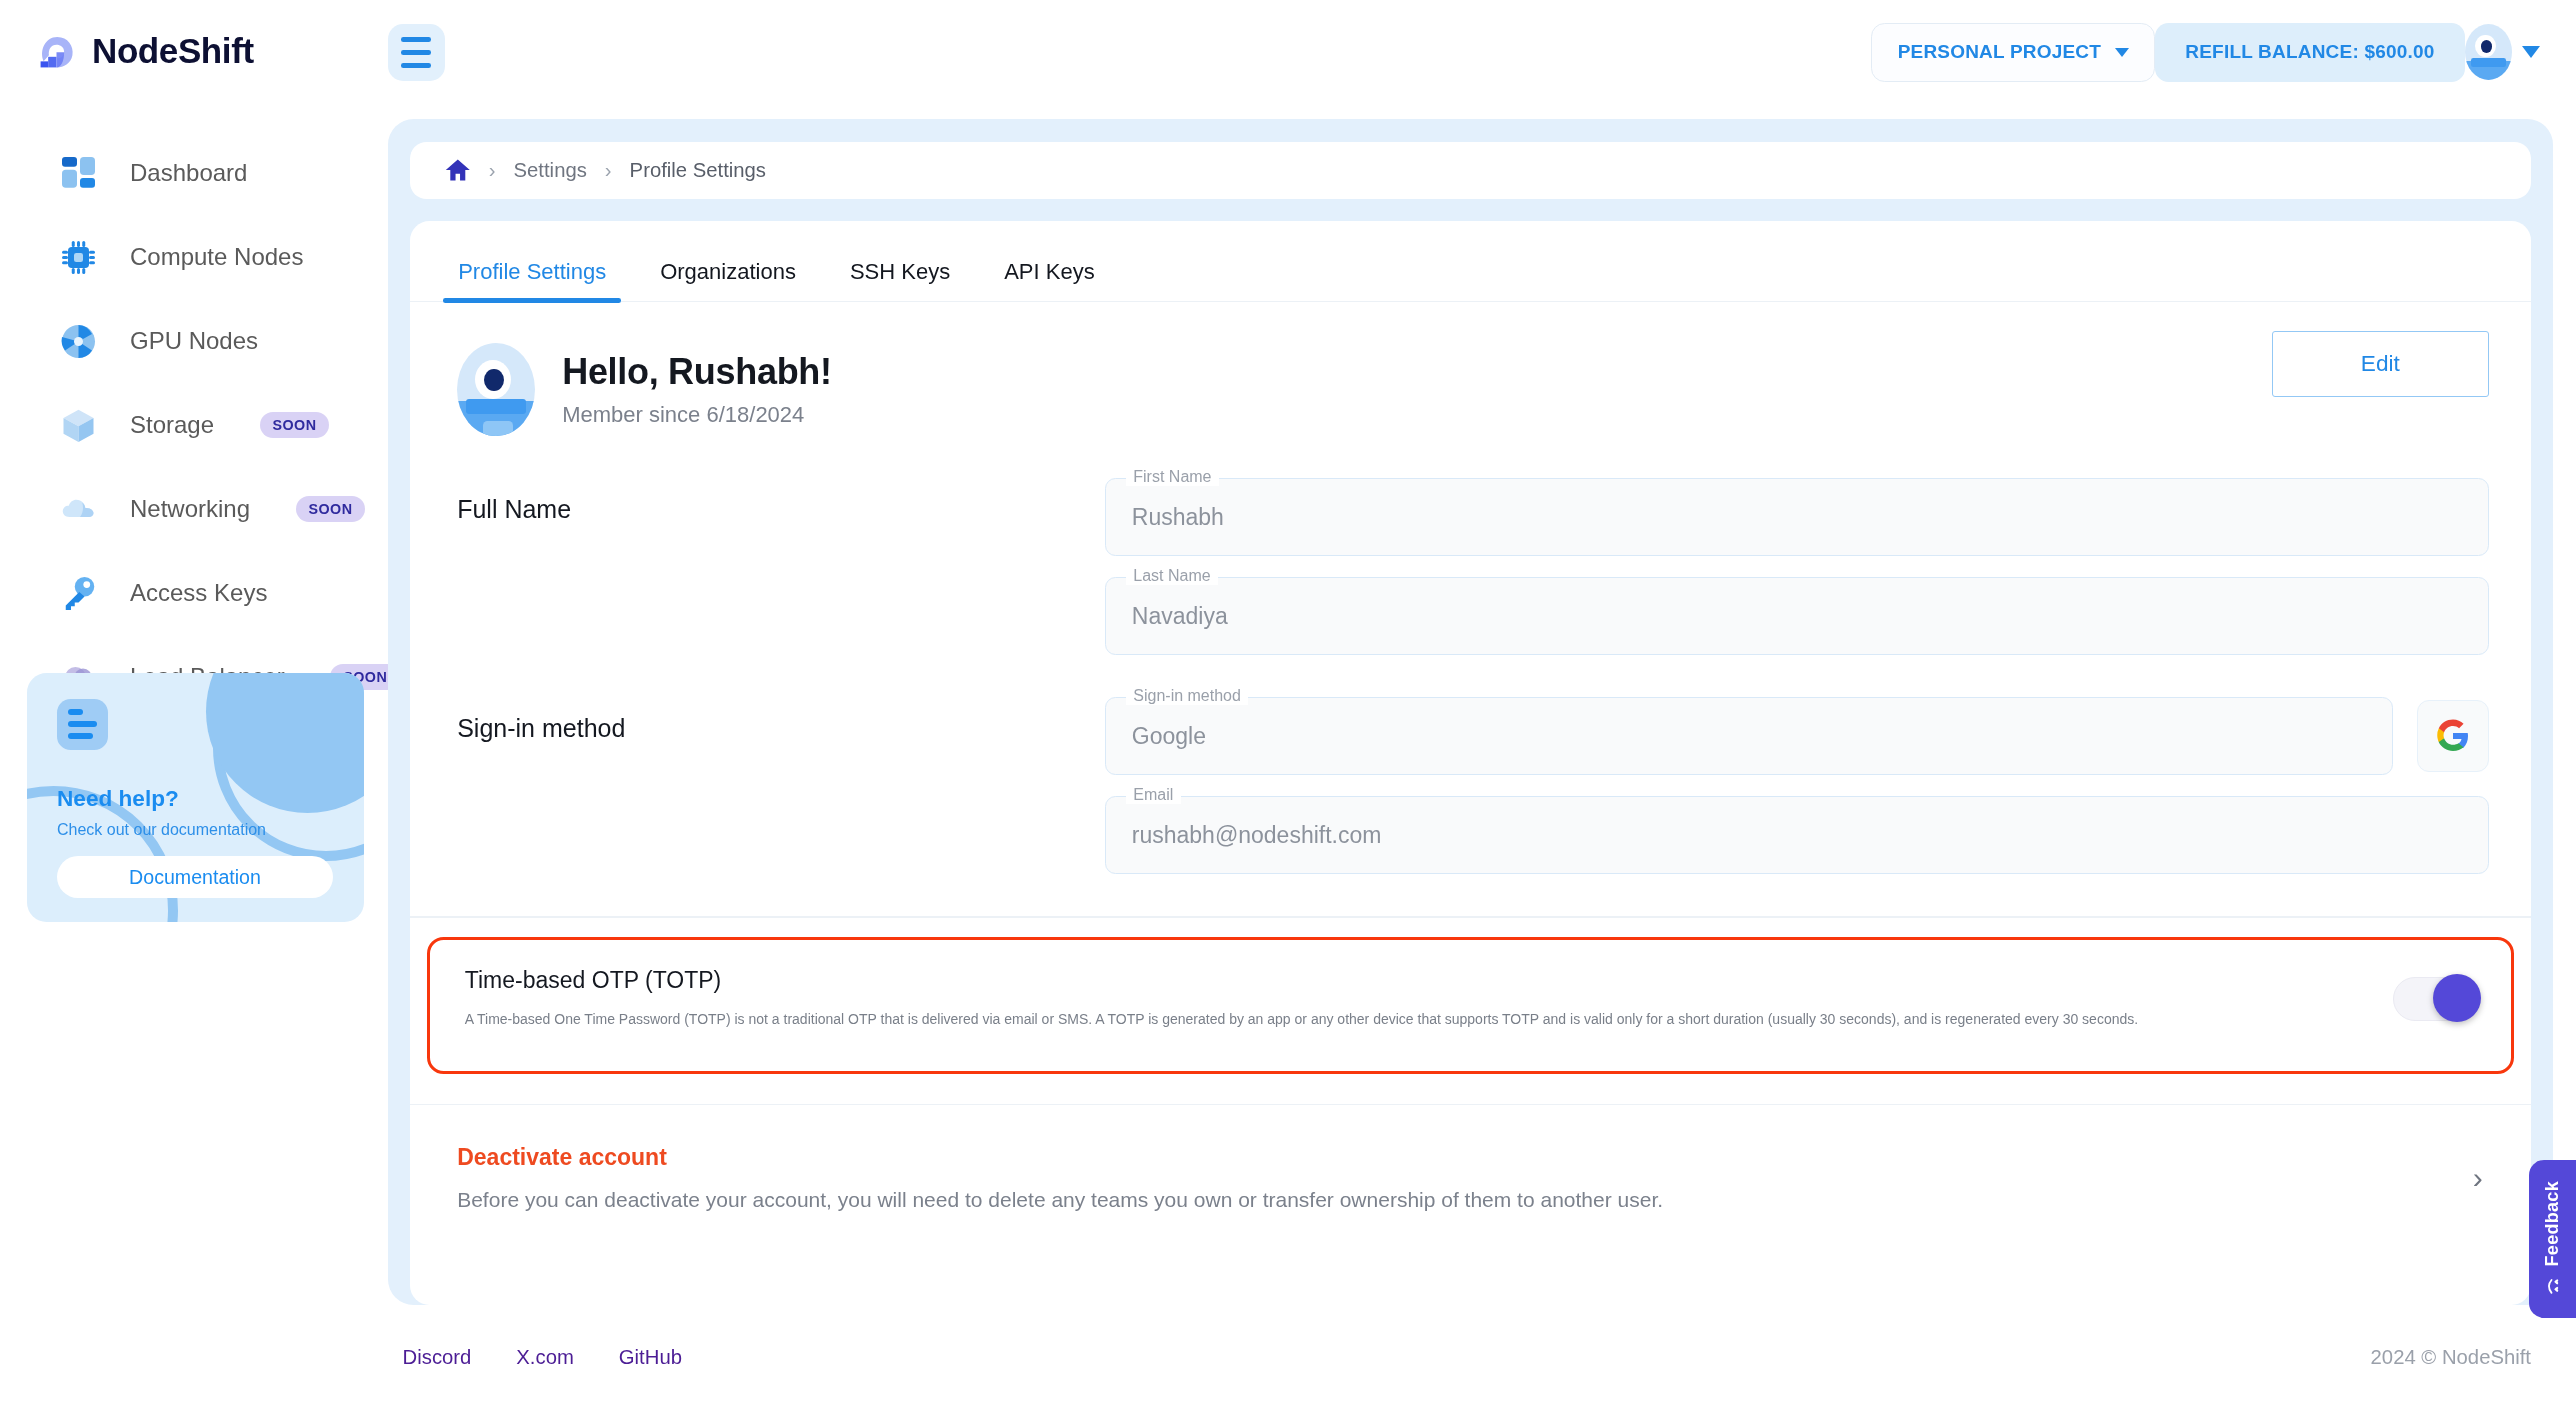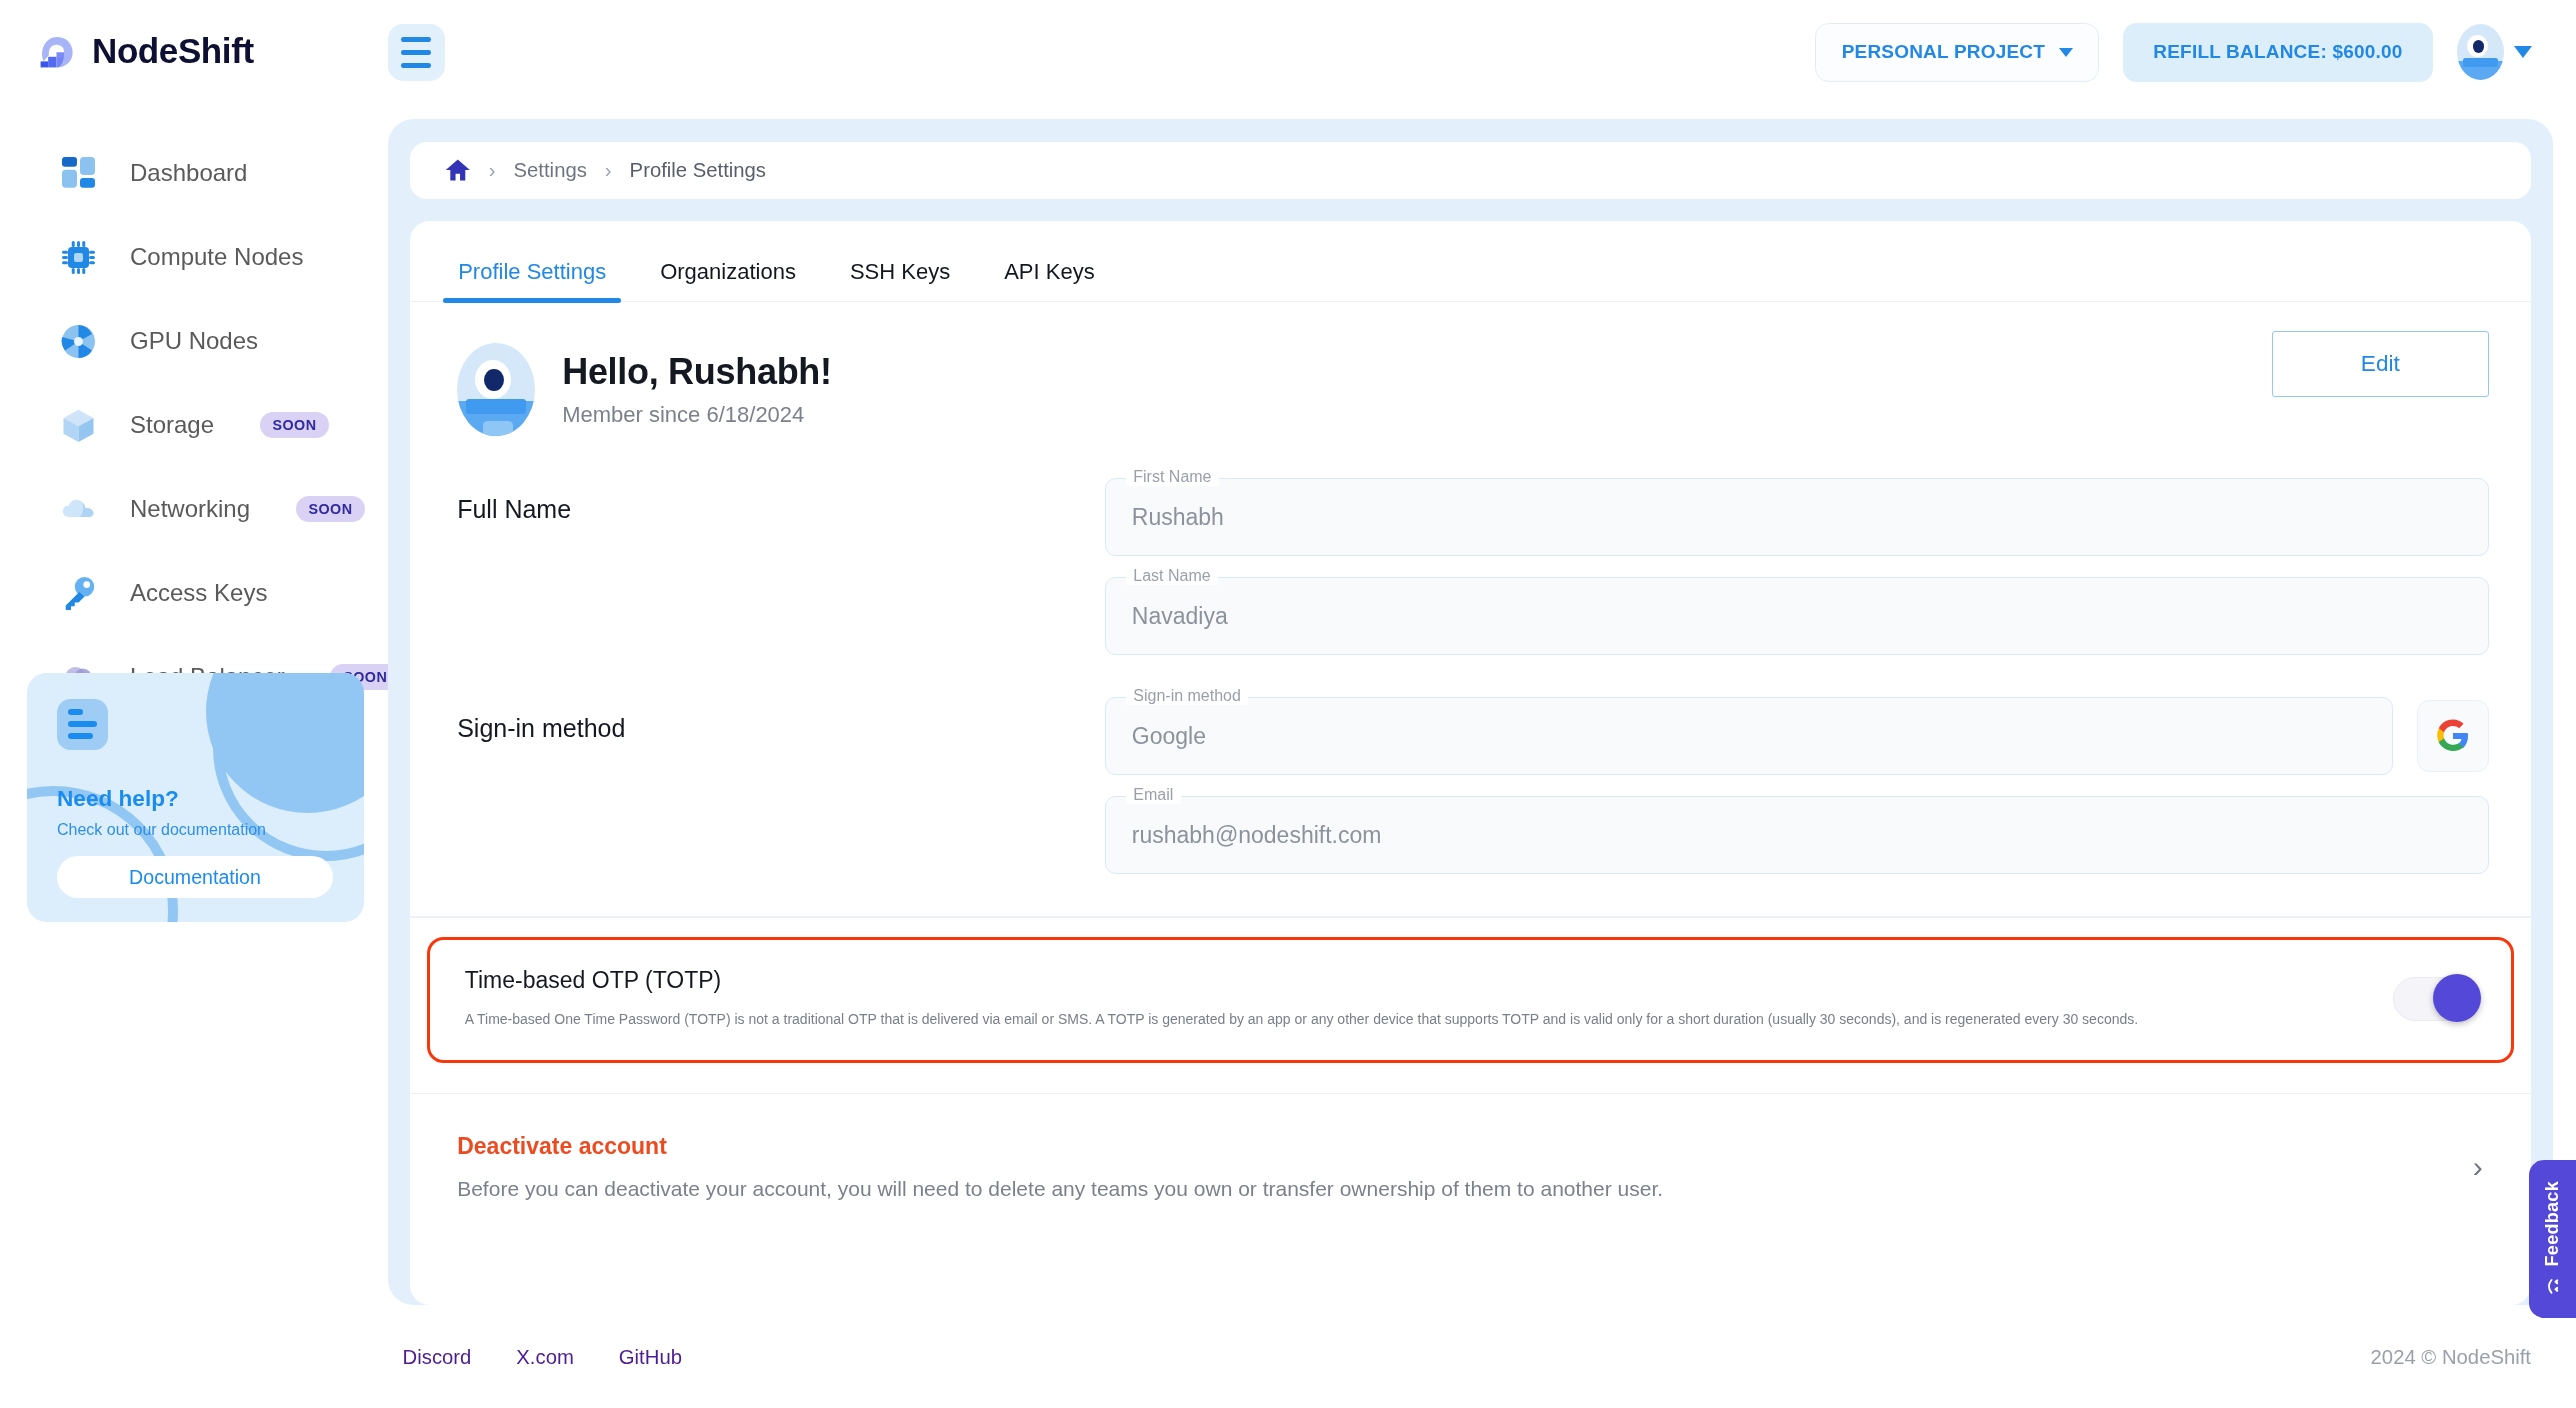--- a/index.html
+++ b/index.html
@@ -63,21 +63,21 @@
 
   
   .main { flex: 1; position: relative; display: flex; flex-direction: column; }
   .topbar { height: 105px; display: flex; align-items: center; position: relative; }
   .hamburger {
     width: 57px; height: 57px; border-radius: 15px; background: #e2f0fc;
     margin-left: 22.6px; display: flex; flex-direction: column;
     align-items: center; justify-content: center; gap: 8.3px; cursor: pointer; border: none;
   }
   .hamburger i { display: block; width: 30px; height: 4.5px; background: #2188e5; border-radius: 2.3px; }
-  .top-right { position: absolute; right: 44px; top: 22.6px; display: flex; align-items: center; gap: 24px; }
+  .top-right { position: absolute; right: 36px; top: 22.6px; display: flex; align-items: center; }
   .proj-btn {
     height: 59px; border: 0.8px solid #e3ecf5; background: #fcfdff; border-radius: 13.6px;
     padding: 0 25.6px; display: flex; align-items: center; gap: 13.6px; cursor: pointer;
   }
   .proj-btn span { font-size: 19px; font-weight: bold; color: #2188e5; letter-spacing: 0.2px; }
   .refill-btn {
     height: 59px; border: none; background: #ddeefb; border-radius: 13.6px;
     padding: 0 30px; display: flex; align-items: center; cursor: pointer;
   }
   .refill-btn span { font-size: 19px; font-weight: bold; color: #2188e5; letter-spacing: 0.2px; }
@@ -149,21 +149,21 @@
   .google-chip {
     width: 72px; height: 72px; flex: 0 0 72px; border-radius: 12px;
     background: #f8fafb; border: 1.5px solid #e7f1fa;
     display: flex; align-items: center; justify-content: center;
   }
 
   .sep { height: 1.5px; background: #ecf1f6; margin: 42px 0 0; }
 
   .totp {
     margin: 19.6px 16.6px 0; border: 3.8px solid #f8370d; border-radius: 16.6px;
-    padding: 27px 35px 29px; display: flex; align-items: center; gap: 46px;
+    padding: 27px 35px 40px; display: flex; align-items: center; gap: 46px;
   }
   .totp-text { flex: 1; }
   .totp-title { font-size: 23px; color: #141820; }
   .totp-desc { font-size: 14px; color: #797f89; line-height: 1.62; margin-top: 13.6px; max-width: 1785px; }
   .switch {
     width: 83px; height: 44px; border-radius: 22px; background: #f4f4f9;
     border: 1.5px solid #eaeaf2; position: relative; flex: 0 0 83px; cursor: pointer;
   }
   .switch .knob {
     position: absolute; right: -6px; top: -3.8px; width: 48px; height: 48px;

